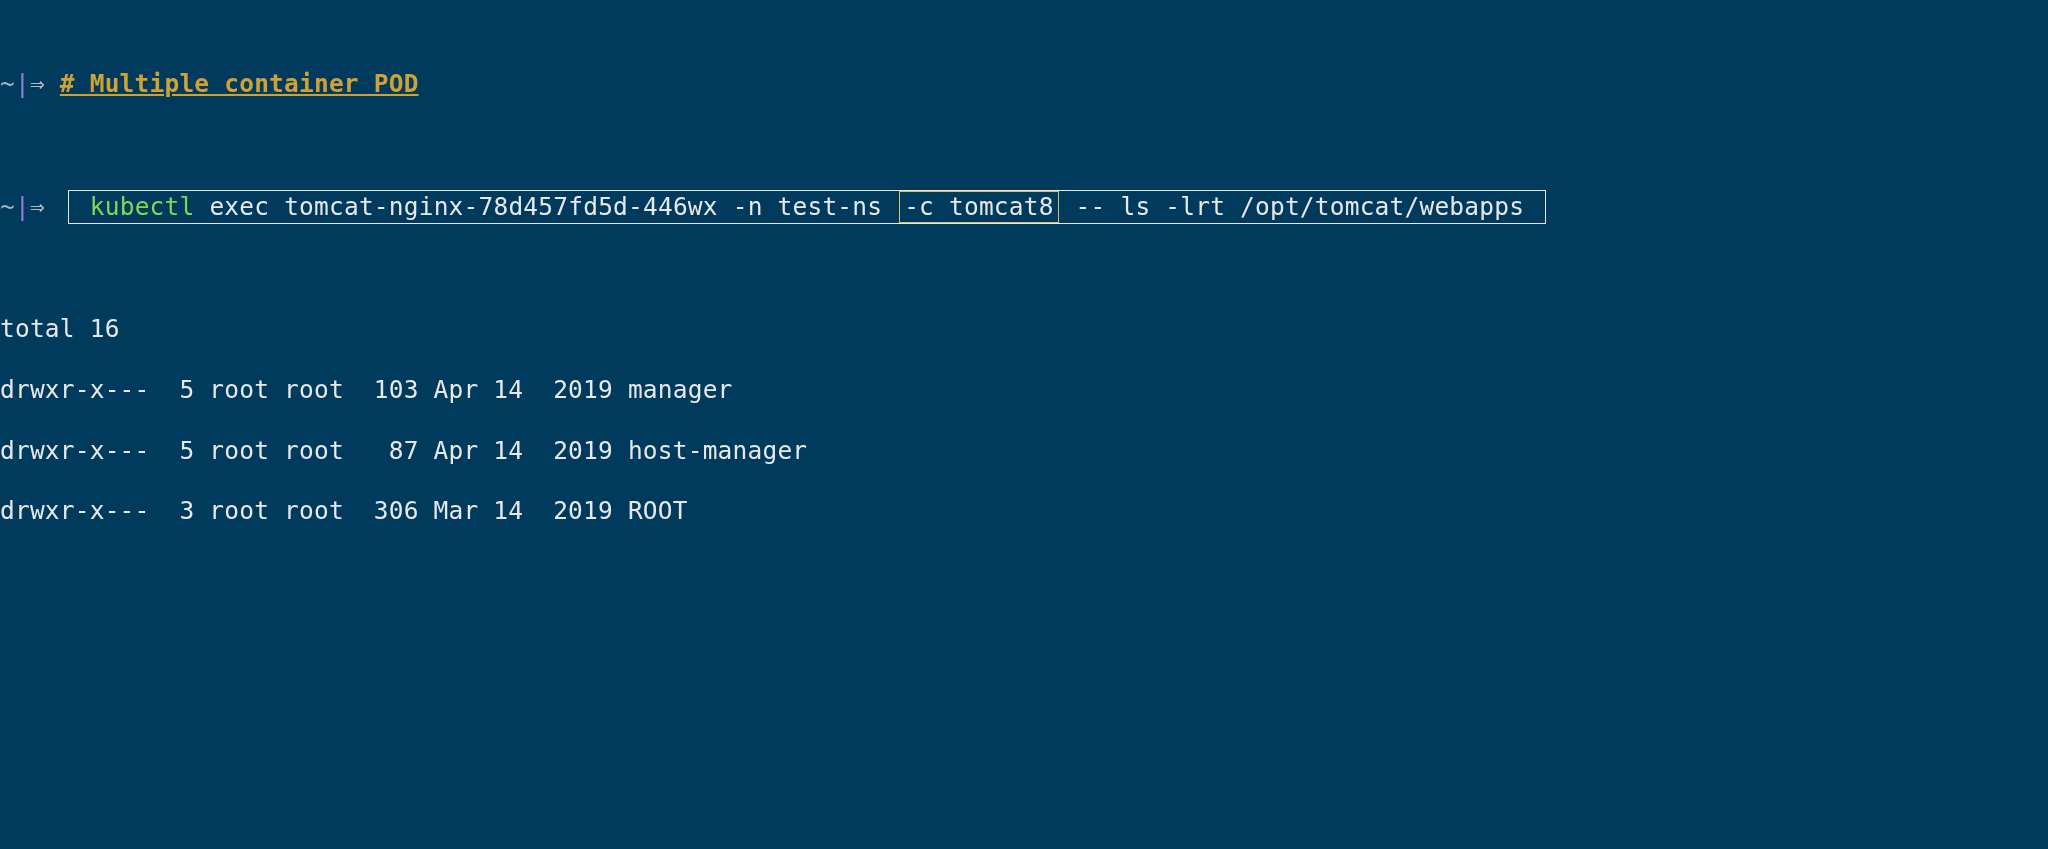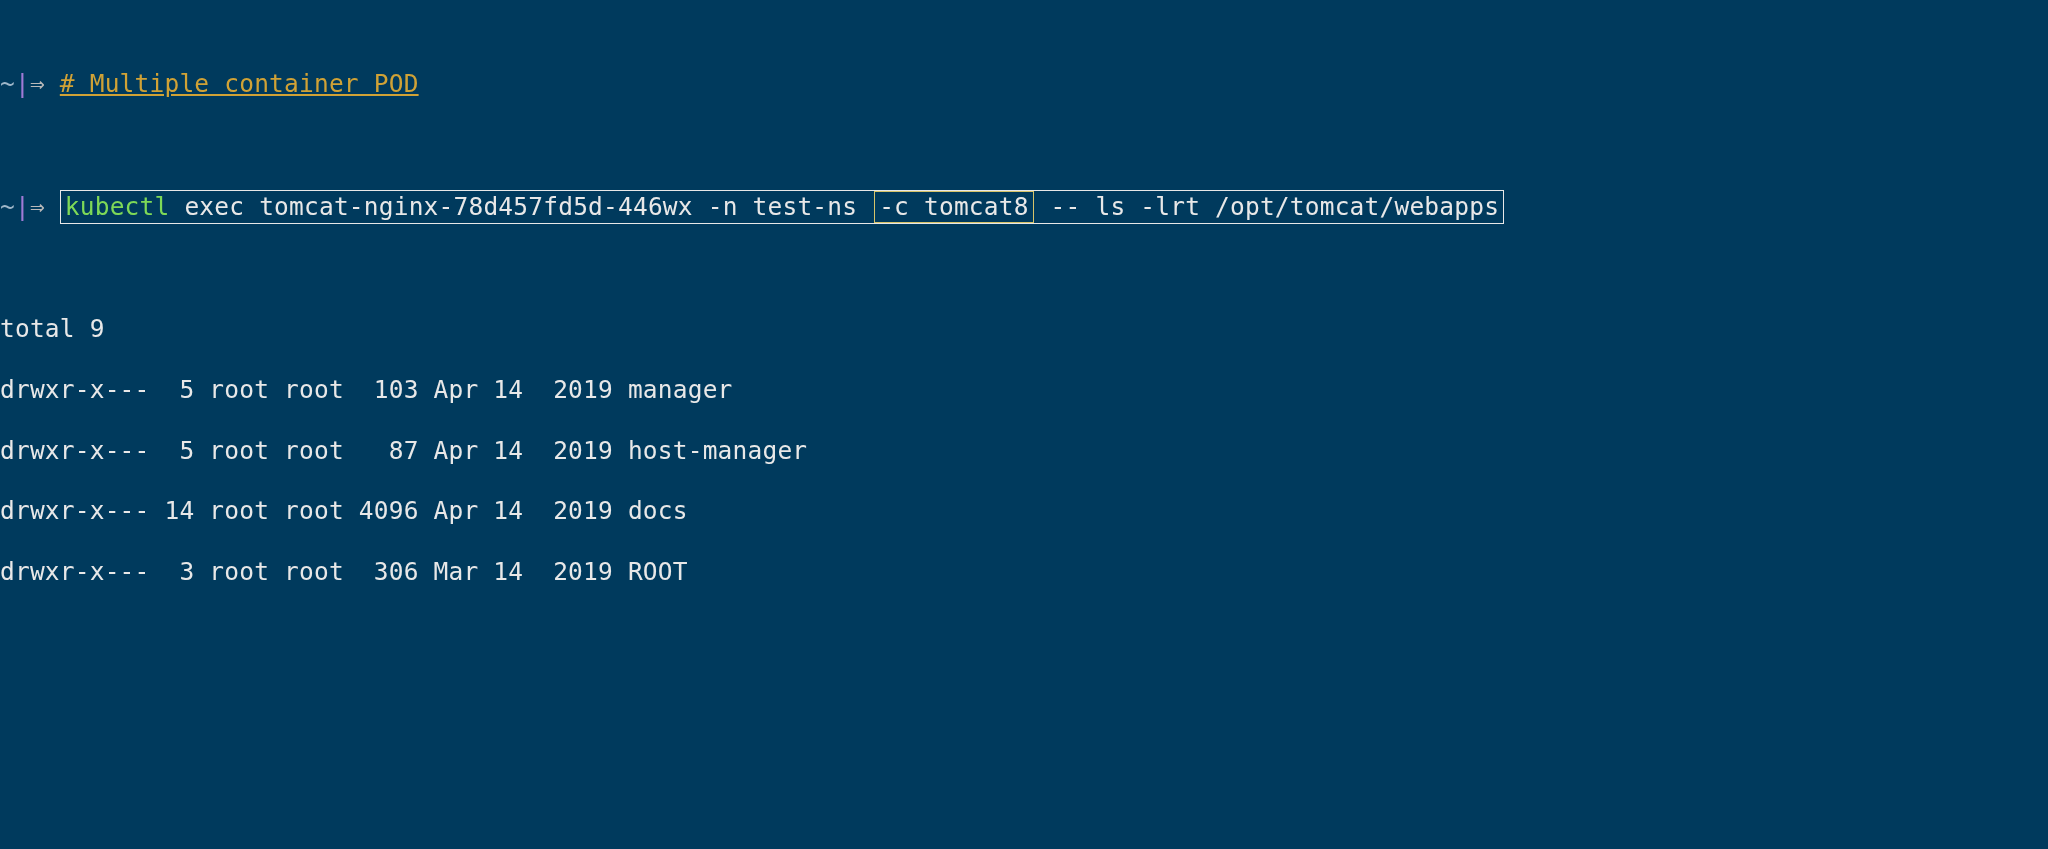--- a/index.html
+++ b/index.html
@@ -15,27 +15,27 @@
   }
   .term {
     padding: 0;
     white-space: pre;
   }
   .line { white-space: pre; }
   .prompt-tilde  { color: #9fb7c9; }
   .prompt-pipe   { color: #a07ad6; }
   .prompt-arrow  { color: #b9b9b9; }
   .kubectl       { color: #7ed957; }
-  .comment       { color: #d0a236; font-weight: normal; text-decoration: underline; text-align: right; }
+  .comment       { color: #d0a236; font-weight: bold; text-decoration: underline; text-align: right; }
   .cmd           { color: #e8e8e8; }
   .box {
     display: inline-block;
     border: 1px solid #e8e8e8;
-    padding: 0 4px;
-    margin: -1px 0;
+    padding: 0 21px;
+    margin: -1px 8px;
   }
   .hlbox {
     display: inline-block;
     border: 1px solid #d6c36a;
     padding: 0 4px;
     margin: 0 2px;
   }
   .out { color: #e8e8e8; }
 </style>
 </head>
@@ -43,24 +43,23 @@
 
 <div class="term">
 
 
 <div class="line" style="margin-top:-22px;"><span class="prompt-tilde">~</span><span class="prompt-pipe">|</span><span class="prompt-arrow">⇒</span> <span class="comment"># Multiple container POD</span></div>
 
 
 <div class="line"><span class="prompt-tilde">~</span><span class="prompt-pipe">|</span><span class="prompt-arrow">⇒</span> <span class="box"><span class="kubectl">kubectl</span><span class="cmd"> exec tomcat-nginx-78d457fd5d-446wx -n test-ns </span><span class="hlbox"><span class="cmd">-c tomcat8</span></span><span class="cmd"> -- ls -lrt /opt/tomcat/webapps</span></span></div>
 
 
-<div class="line out">total 9</div>
+<div class="line out">total 16</div>
 <div class="line out">drwxr-x---  5 root root  103 Apr 14  2019 manager</div>
 <div class="line out">drwxr-x---  5 root root   87 Apr 14  2019 host-manager</div>
-<div class="line out">drwxr-x--- 14 root root 4096 Apr 14  2019 docs</div>
 <div class="line out">drwxr-x---  3 root root  306 Mar 14  2019 ROOT</div>
 
 
 
 
 
 
 
 
 

